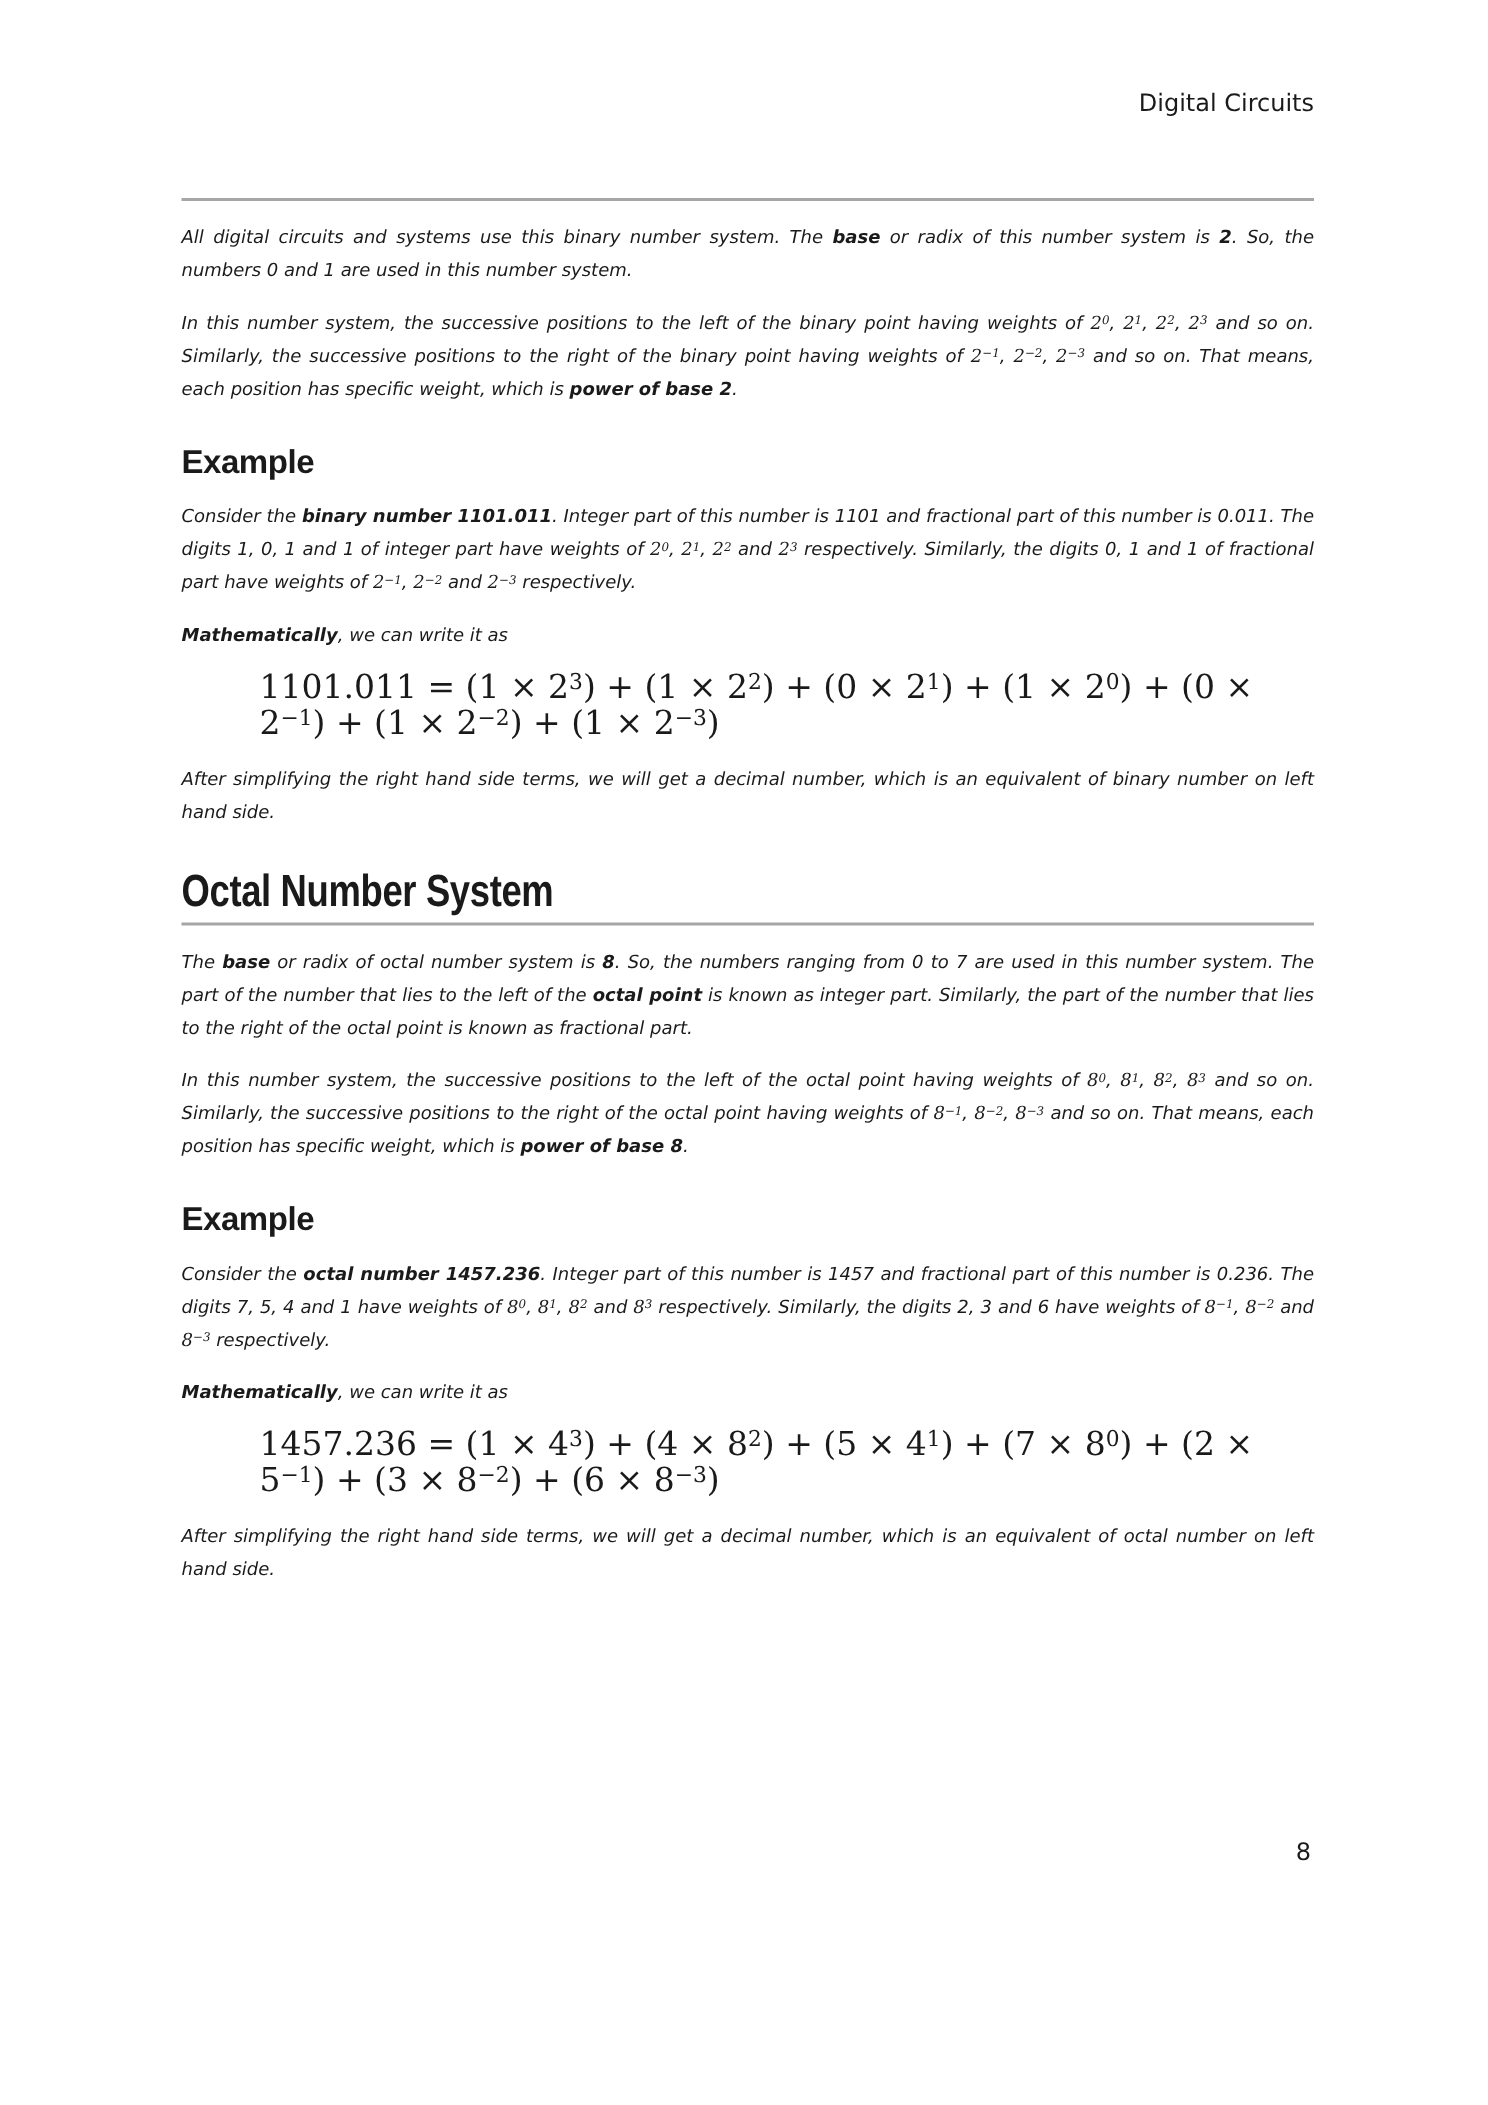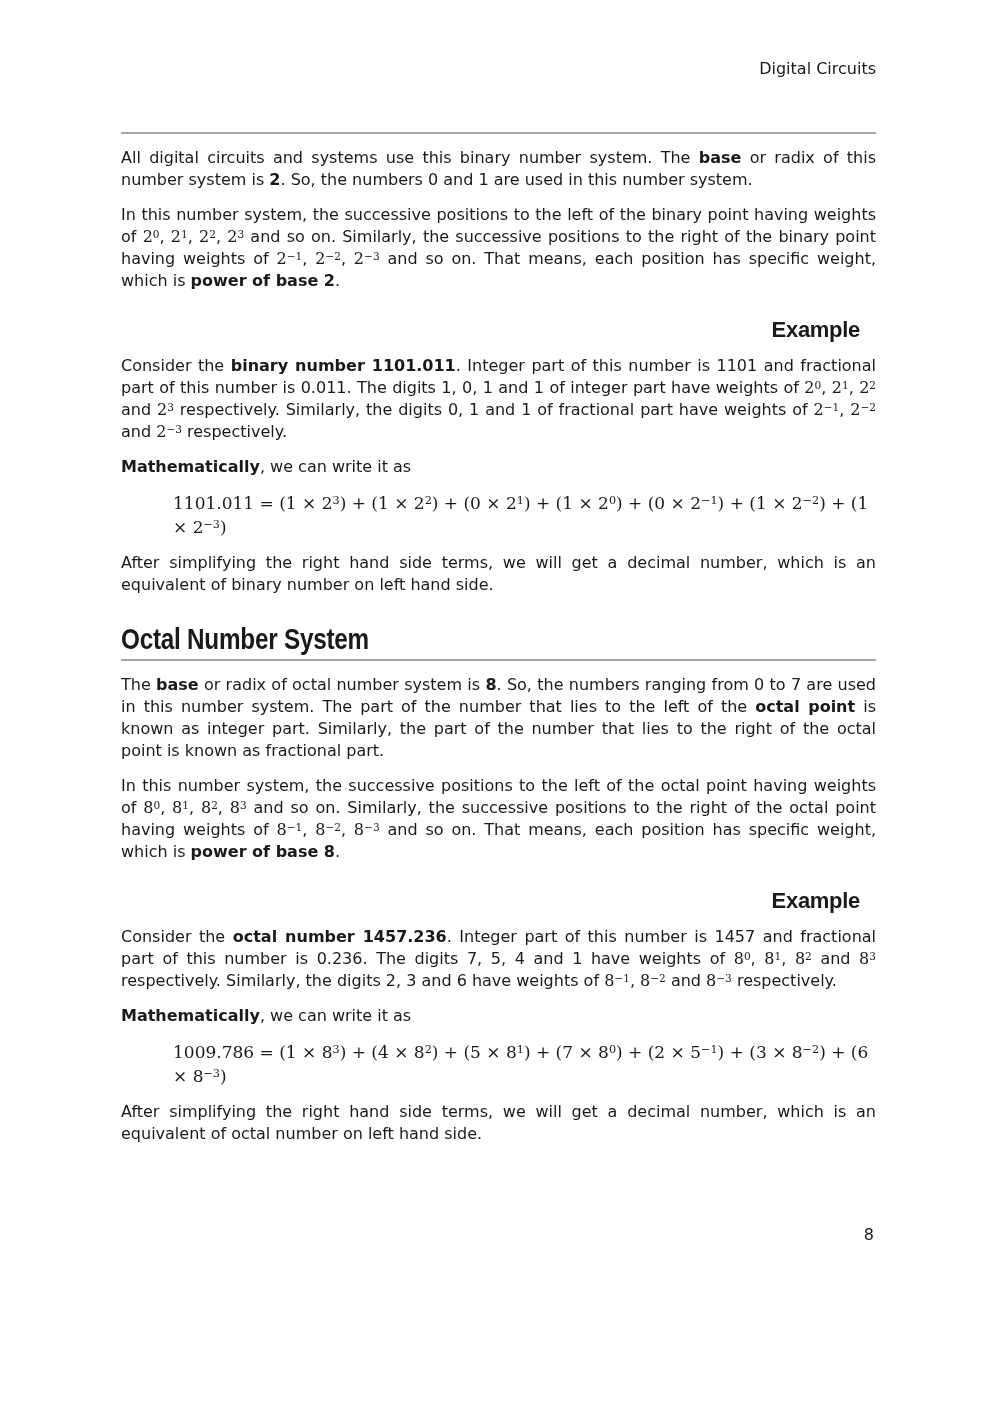--- a/index.html
+++ b/index.html
@@ -18,34 +18,34 @@
   .h1-wrap { margin-top:52px; }
   .h1-wrap.second { margin-top:28px; }
   h1 {
     margin:0; font-size:30px; line-height:30px; font-weight:bold;
     font-family:"Liberation Sans",sans-serif; white-space:nowrap;
   }
   h1 .cond { display:inline-block; transform:scaleX(0.81); transform-origin:0 80%; letter-spacing:-0.3px; }
   .rule { height:2px; background:var(--rule,#a6a6a6); margin-top:5px; }
 
   h2 {
-    margin:26px 16px 12px; font-size:22px; line-height:24px; font-weight:bold;
-    font-family:"Liberation Sans",sans-serif; letter-spacing:-0.3px;text-align:right;
+    margin:26px 0 12px; font-size:22px; line-height:24px; font-weight:bold;
+    font-family:"Liberation Sans",sans-serif; letter-spacing:-0.3px;
   }
 
-  p.body { margin:13px 0; font-size:16px; line-height:22px; text-align:justify; }
+  p.body { margin:13px 0; font-size:12px; line-height:22px; text-align:justify;font-style:italic; }
 
   .b { font-weight:bold; }
   .m { font-family:"DejaVu Serif",serif; }
   sup { font-size:0.66em; line-height:0; position:relative; top:-0.42em; vertical-align:baseline; }
 
   .equation {
     margin:13px 0; padding-left:52px;
     font-family:"DejaVu Serif",serif;
-    font-size:17px; line-height:24px;
+    font-size:22px; line-height:24px;
   }
 
   .page-number { position:absolute; right:118px; bottom:104px; font-size:16px; line-height:22px; }
 </style>
 </head>
 <body>
 
 <div class="page">
 
   <div class="running-header">
@@ -68,19 +68,19 @@
   <section>
     <div class="h1-wrap second">
       <h1><span class="cond">Octal Number System</span></h1>
       <div class="rule"></div>
     </div>
     <p class="body"><span>The </span><span class="b">base</span><span> or radix of octal number system is </span><span class="b">8</span><span>. So, the numbers ranging from 0 to 7 are used in this number system. The part of the number that lies to the left of the </span><span class="b">octal point</span><span> is known as integer part. Similarly, the part of the number that lies to the right of the octal point is known as fractional part.</span></p>
     <p class="body"><span>In this number system, the successive positions to the left of the octal point having weights of </span><span class="m">8</span><sup class="m">0</sup><span>, </span><span class="m">8</span><sup class="m">1</sup><span>, </span><span class="m">8</span><sup class="m">2</sup><span>, </span><span class="m">8</span><sup class="m">3</sup><span> and so on. Similarly, the successive positions to the right of the octal point having weights of </span><span class="m">8</span><sup class="m">−1</sup><span>, </span><span class="m">8</span><sup class="m">−2</sup><span>, </span><span class="m">8</span><sup class="m">−3</sup><span> and so on. That means, each position has specific weight, which is </span><span class="b">power of base 8</span><span>.</span></p>
     <h2>Example</h2>
     <p class="body"><span>Consider the </span><span class="b">octal number 1457.236</span><span>. Integer part of this number is 1457 and fractional part of this number is 0.236. The digits 7, 5, 4 and 1 have weights of </span><span class="m">8</span><sup class="m">0</sup><span>, </span><span class="m">8</span><sup class="m">1</sup><span>, </span><span class="m">8</span><sup class="m">2</sup><span> and </span><span class="m">8</span><sup class="m">3</sup><span> respectively. Similarly, the digits 2, 3 and 6 have weights of </span><span class="m">8</span><sup class="m">−1</sup><span>, </span><span class="m">8</span><sup class="m">−2</sup><span> and </span><span class="m">8</span><sup class="m">−3</sup><span> respectively.</span></p>
     <p class="body"><span class="b">Mathematically</span><span>, we can write it as</span></p>
-    <div class="equation"><span>1009.786 = (1 × 8</span><sup>3</sup><span>) + (4 × 8</span><sup>2</sup><span>) + (5 × 8</span><sup>1</sup><span>) + (7 × 8</span><sup>0</sup><span>) + (2 × 5</span><sup>−1</sup><span>) + (3 × 8</span><sup>−2</sup><span>) + (6 × 8</span><sup>−3</sup><span>)</span></div>
+    <div class="equation"><span>1457.236 = (1 × 4</span><sup>3</sup><span>) + (4 × 8</span><sup>2</sup><span>) + (5 × 4</span><sup>1</sup><span>) + (7 × 8</span><sup>0</sup><span>) + (2 × 5</span><sup>−1</sup><span>) + (3 × 8</span><sup>−2</sup><span>) + (6 × 8</span><sup>−3</sup><span>)</span></div>
     <p class="body"><span>After simplifying the right hand side terms, we will get a decimal number, which is an equivalent of octal number on left hand side.</span></p>
   </section>
 
   <div class="page-number">8</div>
 
 </div>
 
 </body></html>

